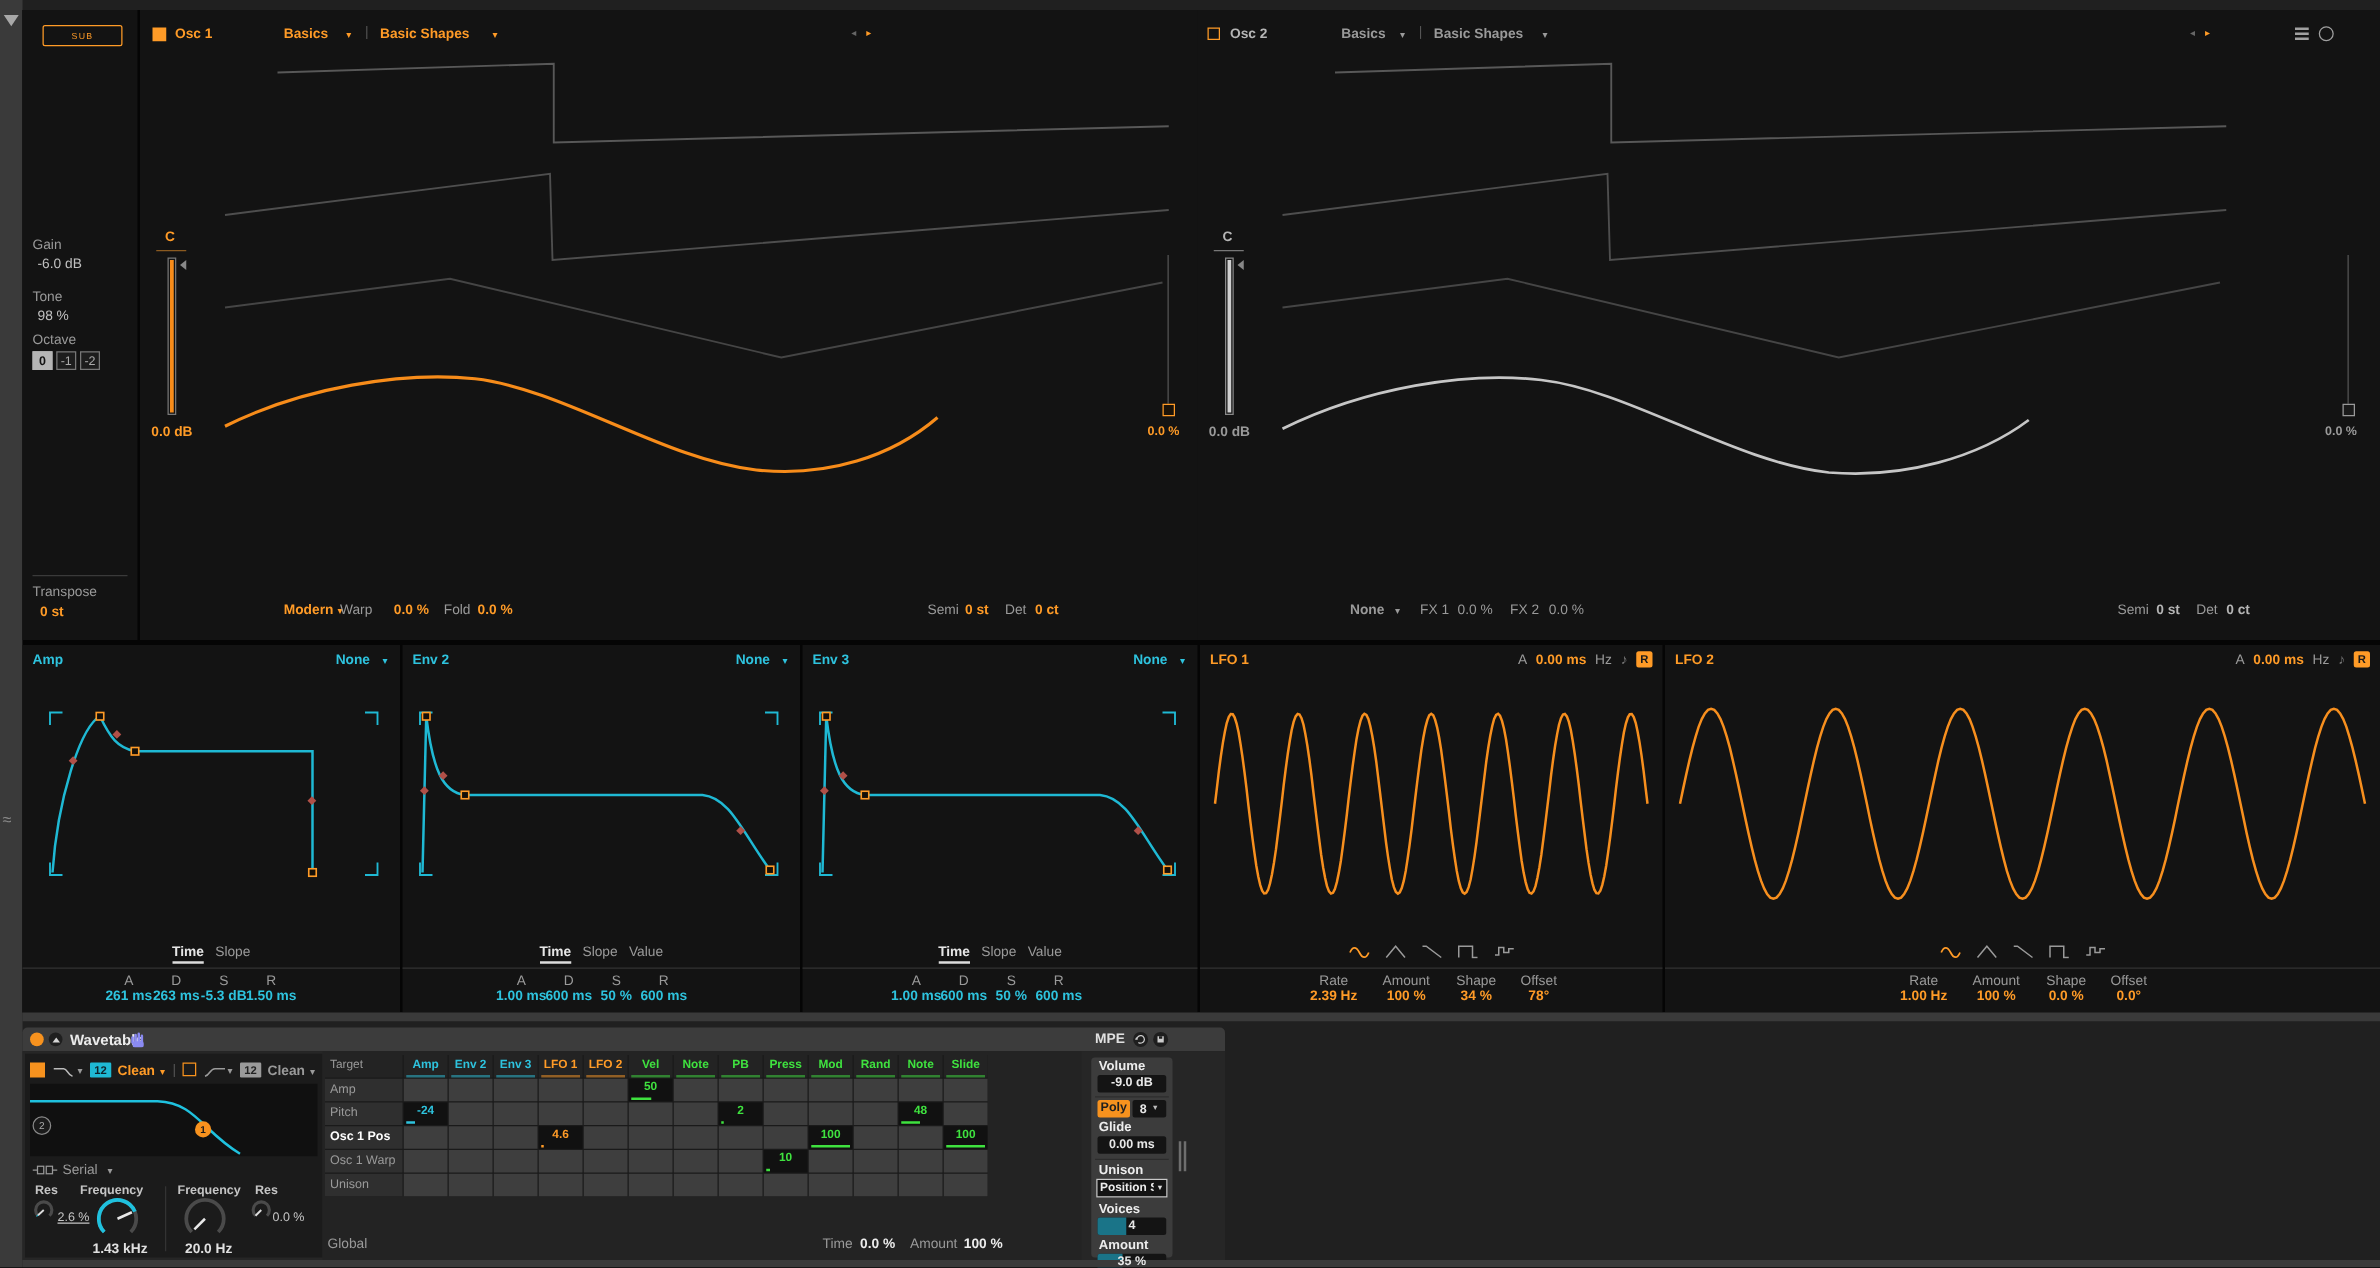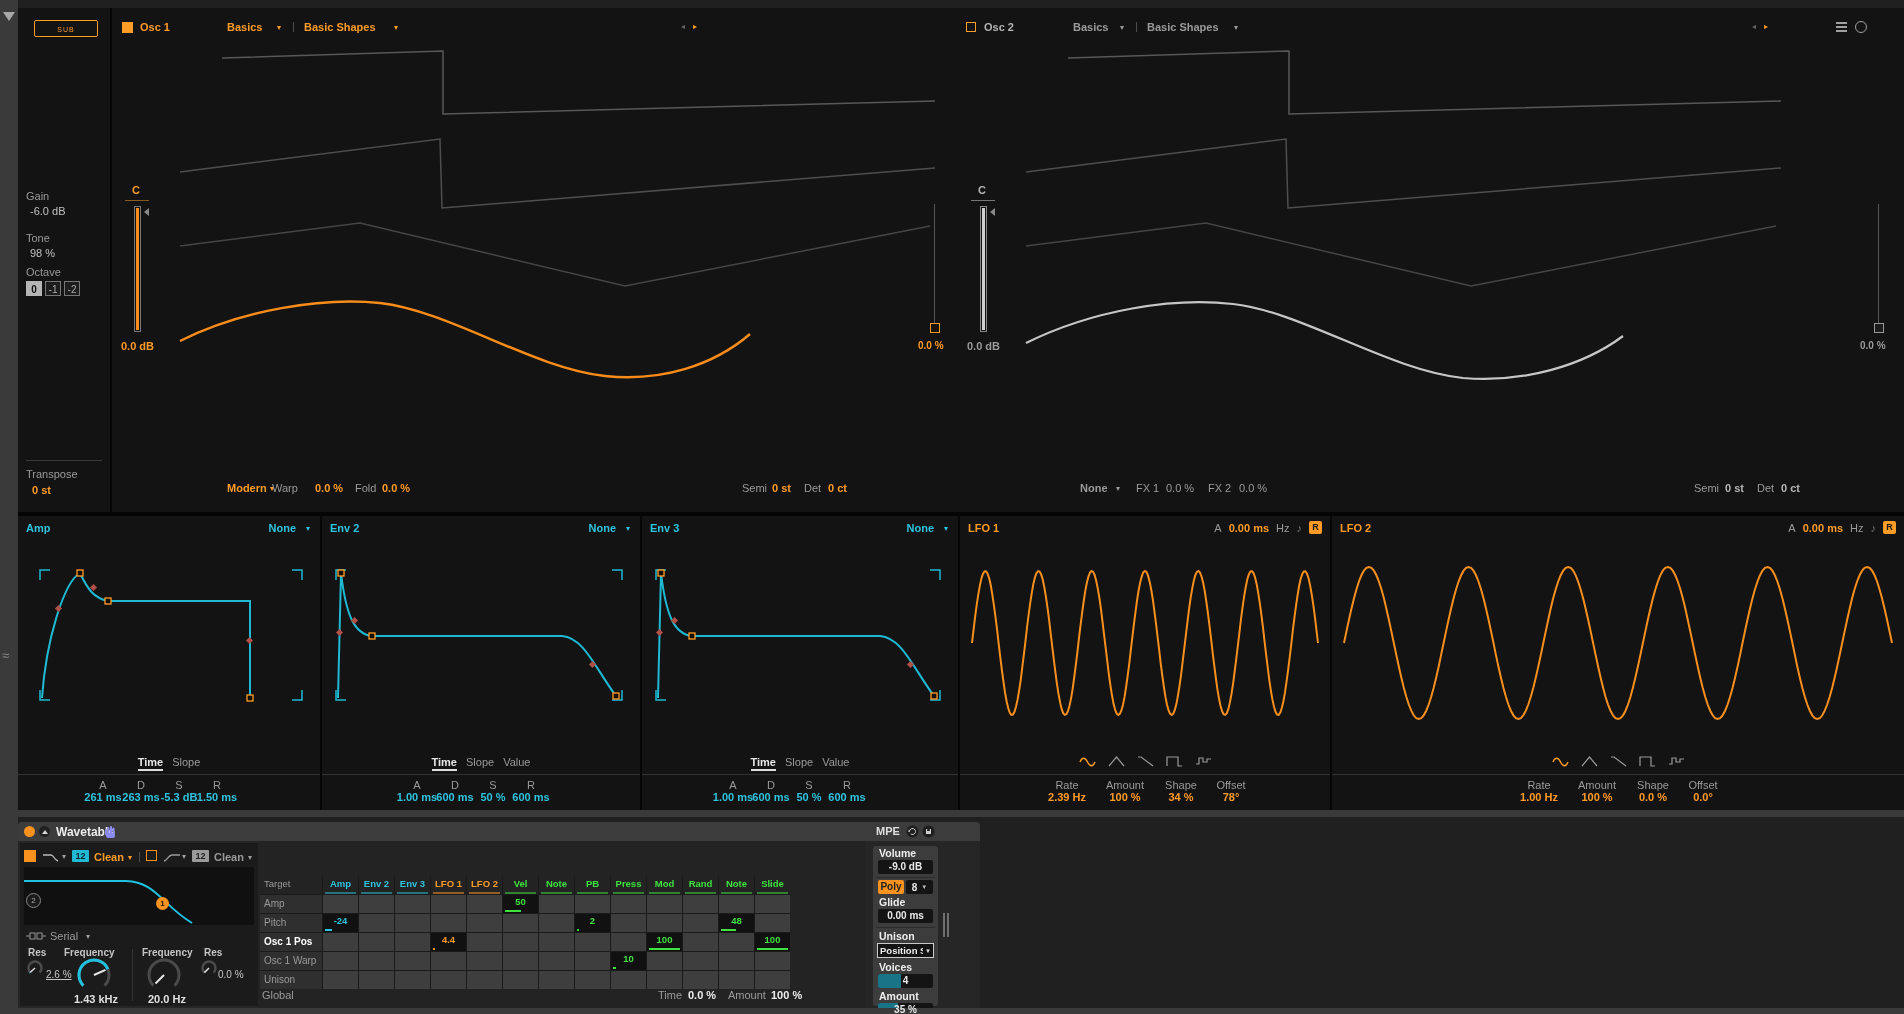--- a/index.html
+++ b/index.html
@@ -20,21 +20,21 @@
   
   #topsec{position:absolute;left:18px;top:8px;width:1886px;height:802px;background:#050505;}
   
   .octbtn{width:16px;height:15px;line-height:15px;text-align:center;font-size:10px;background:#1d1d1d;border:1px solid #777;color:#aaa;box-sizing:border-box;}
   .octbtn.sel{background:#b5b5b5;border-color:#b5b5b5;color:#111;font-weight:bold;}
   
   .tabrow{position:absolute;left:0;right:0;display:flex;justify-content:center;gap:9px;}
   .sep{position:absolute;left:0;right:0;height:1px;background:#333;}
   .pcol{position:absolute;width:58px;text-align:center;}
   
-  #mxgrid{display:grid;grid-template-columns:62px repeat(13,35px);grid-auto-rows:18px;gap:1px;background:#1a1a1a;margin-top:32px;}
+  #mxgrid{display:grid;grid-template-columns:62px repeat(13,35px);grid-auto-rows:18px;gap:1px;background:#1a1a1a;}
   .mxh{background:#232323;font-size:9.5px;text-align:center;line-height:16px;position:relative;font-weight:bold;}
   .mxh .u{position:absolute;left:2px;right:2px;bottom:0;height:2px;background:currentColor;opacity:.5;}
   .mxtarget{color:#9a9a9a;text-align:left;padding-left:4px;font-weight:normal;}
   .t-env{color:#2ec3de;} .t-lfo{color:#ff9b27;} .t-midi{color:#3fe23f;}
   .mxl{background:#2f2f2f;color:#9a9a9a;font-size:10px;padding-left:4px;line-height:18px;}
   .mxl.sel{color:#ffffff;font-weight:bold;}
   .mxc{background:#3e3e3e;position:relative;text-align:center;}
   .mxc.has{background:#111111;}
   .mxc .v{font-size:9.5px;font-weight:bold;line-height:14px;display:block;}
   .mxc .bar{position:absolute;left:2px;bottom:1px;height:2px;background:currentColor;}
@@ -500,21 +500,21 @@
             <div class="mxc has t-midi">
               <div class="v">48</div>
               <div class="bar" style="width: 14.88px;"></div>
             </div>
             <div class="mxc"></div>
             <div class="mxl sel">Osc 1 Pos</div>
             <div class="mxc"></div>
             <div class="mxc"></div>
             <div class="mxc"></div>
             <div class="mxc has t-lfo">
-              <div class="v">4.4</div>
+              <div class="v">4.6</div>
               <div class="bar" style="width: 2px;"></div>
             </div>
             <div class="mxc"></div>
             <div class="mxc"></div>
             <div class="mxc"></div>
             <div class="mxc"></div>
             <div class="mxc"></div>
             <div class="mxc has t-midi">
               <div class="v">100</div>
               <div class="bar" style="width: 31px;"></div>

